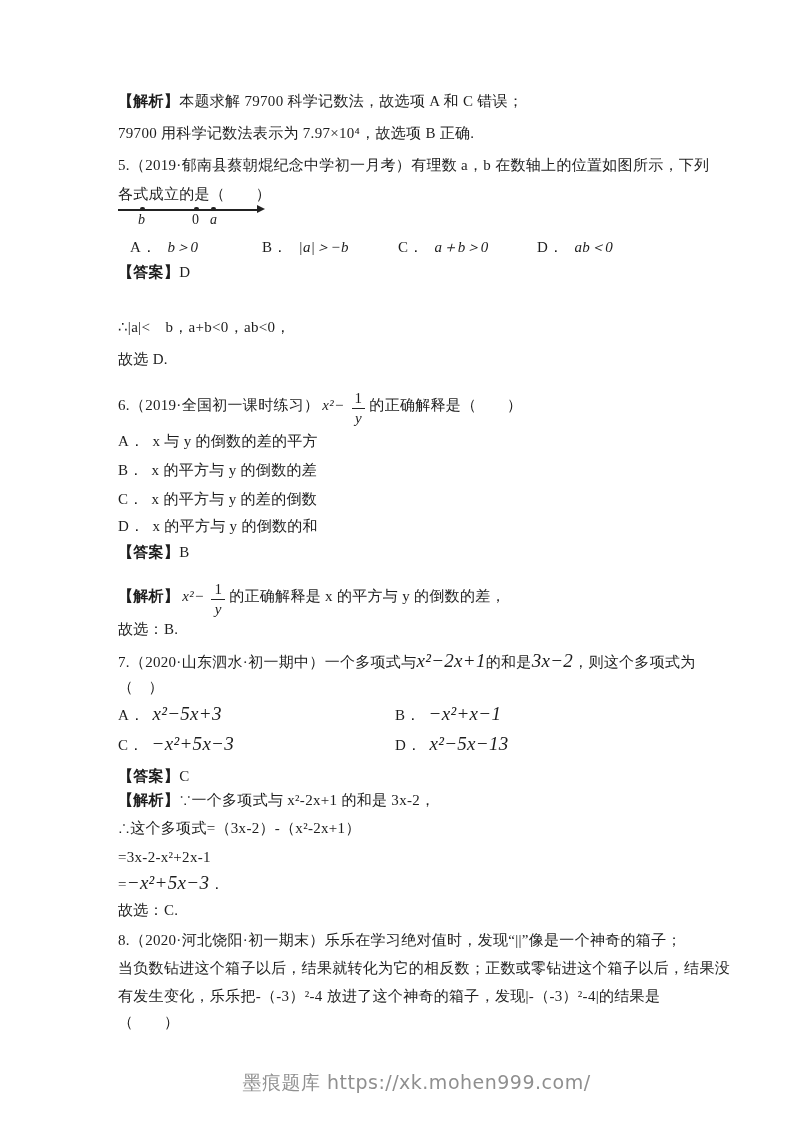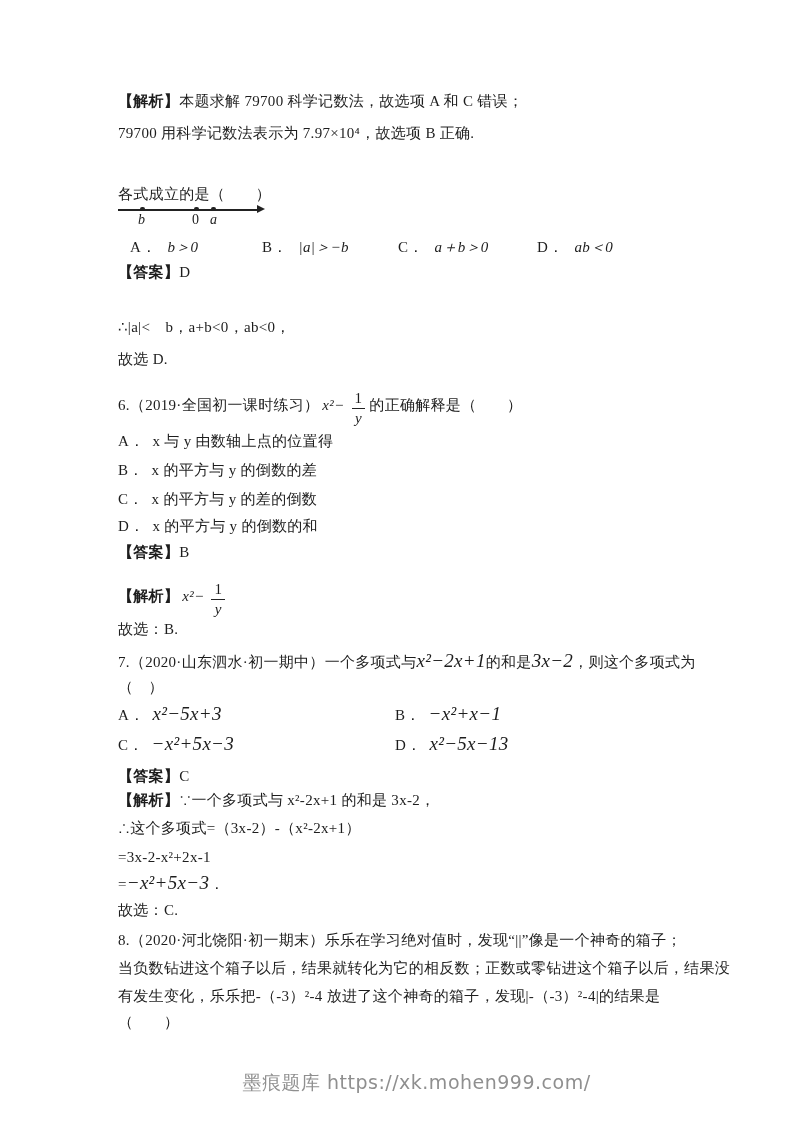--- a/index.html
+++ b/index.html
@@ -111,20 +111,21 @@
 </head>
 <body>
 
 <div class="page">
 
   <div class="line" style="top:92px">
     <span class="marker">【解析】</span><span>本题求解 79700 科学记数法，故选项 A 和 C 错误；</span>
   </div>
   <div class="line" style="top:124px">79700 用科学记数法表示为 7.97×10⁴，故选项 B 正确.</div>
 
+  <div class="line" style="top:156px">5.（2019·郁南县蔡朝焜纪念中学初一月考）有理数 a，b 在数轴上的位置如图所示，下列</div>
   <div class="line" style="top:185px">各式成立的是（　　）</div>
 
   <div class="numberline">
     <div class="nl-line"></div>
     <div class="nl-arrow"></div>
     <div class="nl-dot nl-dot-b"></div>
     <div class="nl-dot nl-dot-zero"></div>
     <div class="nl-dot nl-dot-a"></div>
     <span class="nl-label nl-label-b">b</span>
     <span class="nl-label nl-label-zero">0</span>
@@ -142,37 +143,37 @@
     <span class="marker">【答案】</span><span>D</span>
   </div>
   <div class="line" style="top:318px">∴|a|&lt;　b，a+b&lt;0，ab&lt;0，</div>
   <div class="line" style="top:350px">故选 D.</div>
 
   <div class="line" style="top:391px">
     <span>6.（2019·全国初一课时练习）</span><span class="math">x²−</span><span class="frac"><span class="num">1</span><span class="den">y</span></span><span>的正确解释是（　　）</span>
   </div>
 
   <div class="line" style="top:432px">
-    <span class="opt-label">A．</span><span>x 与 y 由数轴上点的位置得</span>
+    <span class="opt-label">A．</span><span>x 与 y 的倒数的差的平方</span>
   </div>
   <div class="line" style="top:490px">
     <span class="opt-label">C．</span><span>x 的平方与 y 的差的倒数</span>
   </div>
   <div class="line" style="top:461px">
     <span class="opt-label">B．</span><span>x 的平方与 y 的倒数的差</span>
   </div>
   <div class="line" style="top:517px">
     <span class="opt-label">D．</span><span>x 的平方与 y 的倒数的和</span>
   </div>
 
   <div class="line" style="top:543px">
     <span class="marker">【答案】</span><span>B</span>
   </div>
   <div class="line" style="top:582px">
-    <span class="marker">【解析】</span><span class="math">x²−</span><span class="frac"><span class="num">1</span><span class="den">y</span></span>
+    <span class="marker">【解析】</span><span class="math">x²−</span><span class="frac"><span class="num">1</span><span class="den">y</span></span><span>的正确解释是 x 的平方与 y 的倒数的差，</span>
   </div>
   <div class="line" style="top:620px">故选：B.</div>
 
   <div class="line" style="top:649px">
     <span>7.（2020·山东泗水·初一期中）一个多项式与</span><span class="math math-lg">x²−2x+1</span><span>的和是</span><span class="math math-lg">3x−2</span><span>，则这个多项式为</span>
   </div>
   <div class="line" style="top:678px">（　）</div>
 
   <div class="line optrow" style="top:702px">
     <span class="opt" style="left:118px"><span class="opt-label">A．</span><span class="math math-lg">x²−5x+3</span></span>

